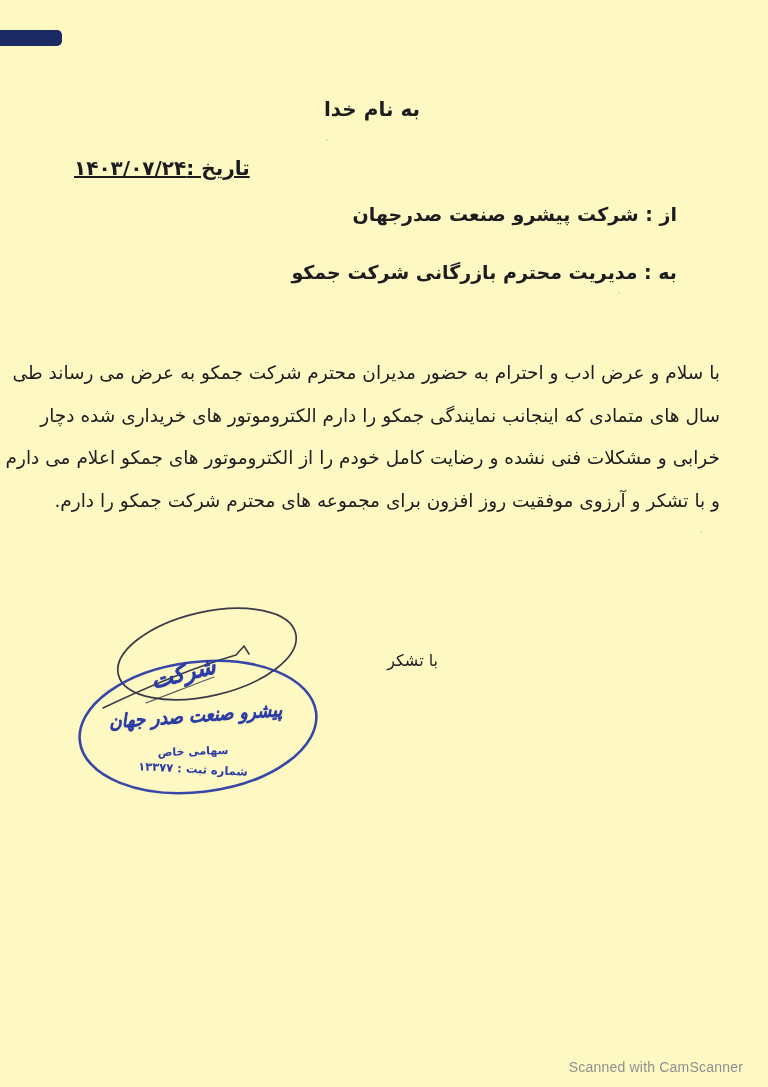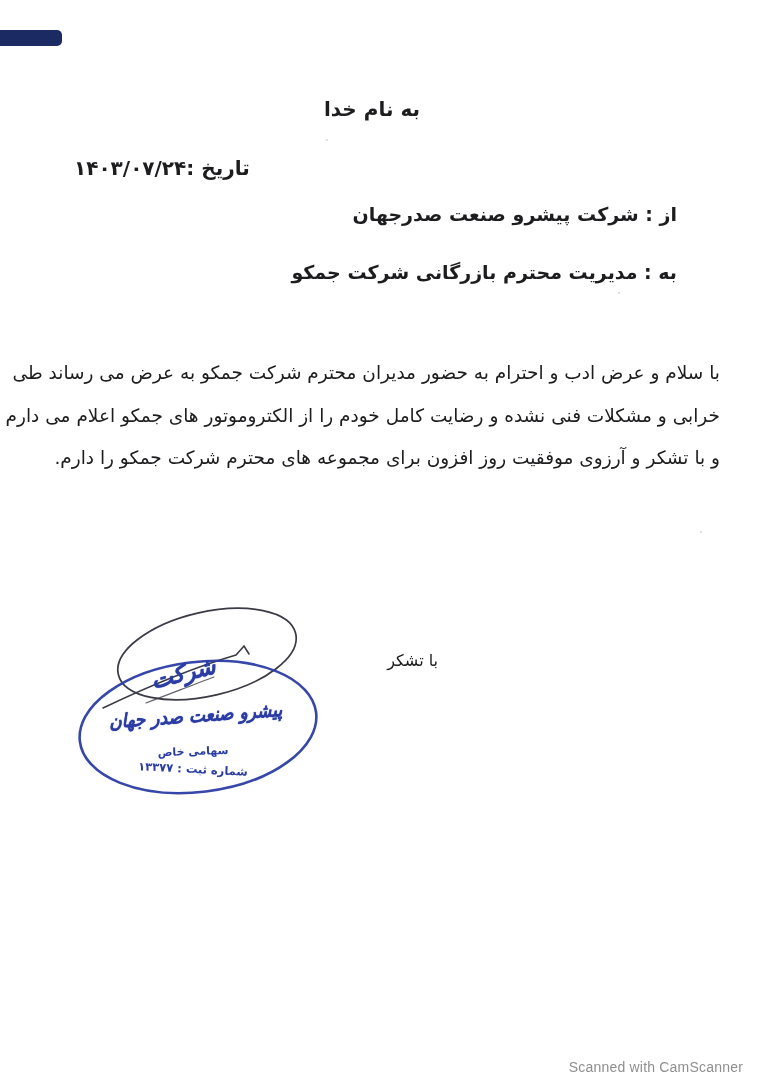--- a/index.html
+++ b/index.html
@@ -1,38 +1,38 @@
 <!DOCTYPE html>
 <html lang="fa"><head>
 <meta charset="utf-8">
 <style>
   html,body{margin:0;padding:0;background:#e9e9e9;}
   .page{
     position:relative;
     width:768px;height:1087px;
     margin:0 auto;
-    background:#ffffff;
+    background:#fef9c3;
     overflow:hidden;
     font-family:"DejaVu Sans",sans-serif;
     color:#1d1d1f;
   }
   .abs{position:absolute;}
   .rtl{direction:rtl;unicode-bidi:plaintext;}
   .scan-bar{
     left:0;top:30px;width:62px;height:16px;
     background:#1c2a63;border-radius:0 5px 5px 0;
   }
   .bismillah{
     top:97px;left:0;width:768px;text-align:center;
     font-size:20px;font-weight:bold;
     transform:translateX(-12px);
   }
   .date-line{
     top:156px;left:74px;
-    font-size:20px;font-weight:bold;
+    font-size:20px;font-weight:bold;text-decoration:underline;
   }
   .from-line{top:203px;right:91px;font-size:19px;font-weight:bold;text-align:center;}
   .to-line{top:261px;right:91px;font-size:19px;font-weight:bold;}
   .body-par{
     top:352px;right:48px;left:40px;
     font-size:18.5px;line-height:42.5px;
     text-align:right;
   }
   .body-par .bline{white-space:nowrap;}
   .closing-thanks{top:651px;right:330px;font-size:16px;}
@@ -79,20 +79,21 @@
 
   <div class="abs bismillah rtl">به نام خدا</div>
 
   <div class="abs date-line rtl">تاریخ :۱۴۰۳/۰۷/۲۴</div>
 
   <div class="abs from-line rtl">از : شرکت پیشرو صنعت صدرجهان</div>
   <div class="abs to-line rtl">به : مدیریت محترم بازرگانی شرکت جمکو</div>
 
   <div class="abs body-par rtl">
     <div class="bline">با سلام و عرض ادب و احترام به حضور مدیران محترم شرکت جمکو به عرض می رساند طی</div>
+    <div class="bline">سال های متمادی که اینجانب نمایندگی جمکو را دارم الکتروموتور های خریداری شده دچار</div>
     <div class="bline">خرابی و مشکلات فنی نشده و رضایت کامل خودم را از الکتروموتور های جمکو اعلام می دارم</div>
     <div class="bline">و با تشکر و آرزوی موفقیت روز افزون برای مجموعه های محترم شرکت جمکو را دارم.</div>
   </div>
 
   <div class="abs closing-thanks rtl">با تشکر</div>
 
   <svg class="abs ink-layer" viewBox="0 0 768 1087" xmlns="http://www.w3.org/2000/svg">
 
     <g stroke="#3b3b47" fill="none" stroke-linecap="round">
       <ellipse cx="207" cy="654" rx="91" ry="42" stroke-width="1.7" transform="rotate(-13 207 654)"></ellipse>

